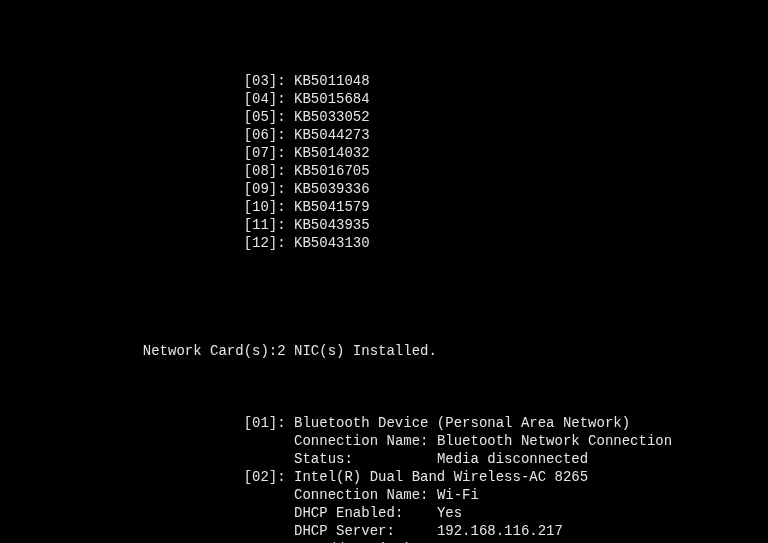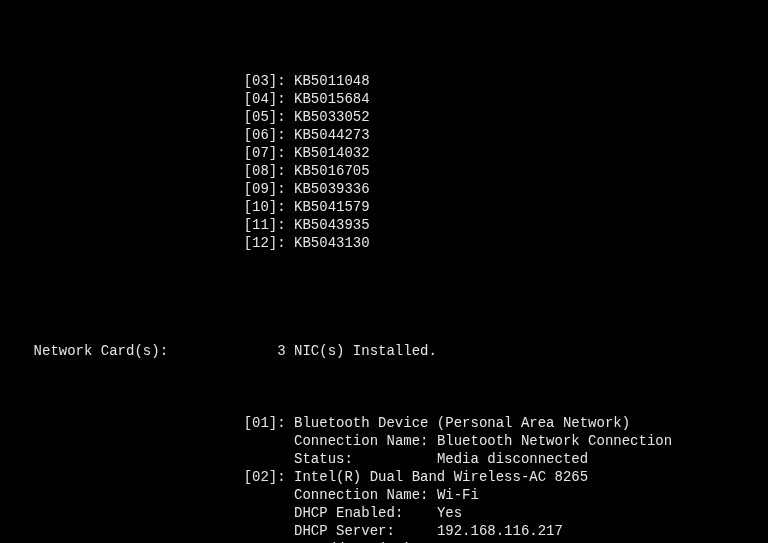--- a/index.html
+++ b/index.html
@@ -12,35 +12,35 @@
     font-family: Consolas, "Courier New", monospace;
     font-size: 14px;
     line-height: 18px;
     overflow: hidden;
   }
   .terminal {
     padding: 0;
     white-space: pre;
   }
   
-  .col-label { display: inline-block; width: 29ch; }    
+  .col-label { display: inline-block; width: 29ch; text-align: right; }    
   .col-indent-hotfix { display: inline-block; width: 29ch; } 
   .row { display: block; }
 </style>
 </head>
 <body>
 
 <div class="terminal">
 
   
   <div id="hotfix-list"><div class="row"><span class="col-indent-hotfix"> </span><span>[03]: </span><span>KB5011048</span></div><div class="row"><span class="col-indent-hotfix"> </span><span>[04]: </span><span>KB5015684</span></div><div class="row"><span class="col-indent-hotfix"> </span><span>[05]: </span><span>KB5033052</span></div><div class="row"><span class="col-indent-hotfix"> </span><span>[06]: </span><span>KB5044273</span></div><div class="row"><span class="col-indent-hotfix"> </span><span>[07]: </span><span>KB5014032</span></div><div class="row"><span class="col-indent-hotfix"> </span><span>[08]: </span><span>KB5016705</span></div><div class="row"><span class="col-indent-hotfix"> </span><span>[09]: </span><span>KB5039336</span></div><div class="row"><span class="col-indent-hotfix"> </span><span>[10]: </span><span>KB5041579</span></div><div class="row"><span class="col-indent-hotfix"> </span><span>[11]: </span><span>KB5043935</span></div><div class="row"><span class="col-indent-hotfix"> </span><span>[12]: </span><span>KB5043130</span></div></div>
 
   
   <div class="row">
-    <span class="col-label">Network Card(s):</span><span>3 NIC(s) Installed.</span>
+    <span class="col-label">Network Card(s):</span><span>2 NIC(s) Installed.</span>
   </div>
   <div id="nic-list"><div class="row"><span>                             </span><span>[01]: Bluetooth Device (Personal Area Network)</span></div><div class="row"><span>                                   </span><span>Connection Name: Bluetooth Network Connection</span></div><div class="row"><span>                                   </span><span>Status:          Media disconnected</span></div><div class="row"><span>                             </span><span>[02]: Intel(R) Dual Band Wireless-AC 8265</span></div><div class="row"><span>                                   </span><span>Connection Name: Wi-Fi</span></div><div class="row"><span>                                   </span><span>DHCP Enabled:    Yes</span></div><div class="row"><span>                                   </span><span>DHCP Server:     192.168.116.217</span></div><div class="row"><span>                                   </span><span>IP address(es)</span></div></div>
 
   
   
   
   
   
 
 </div>

